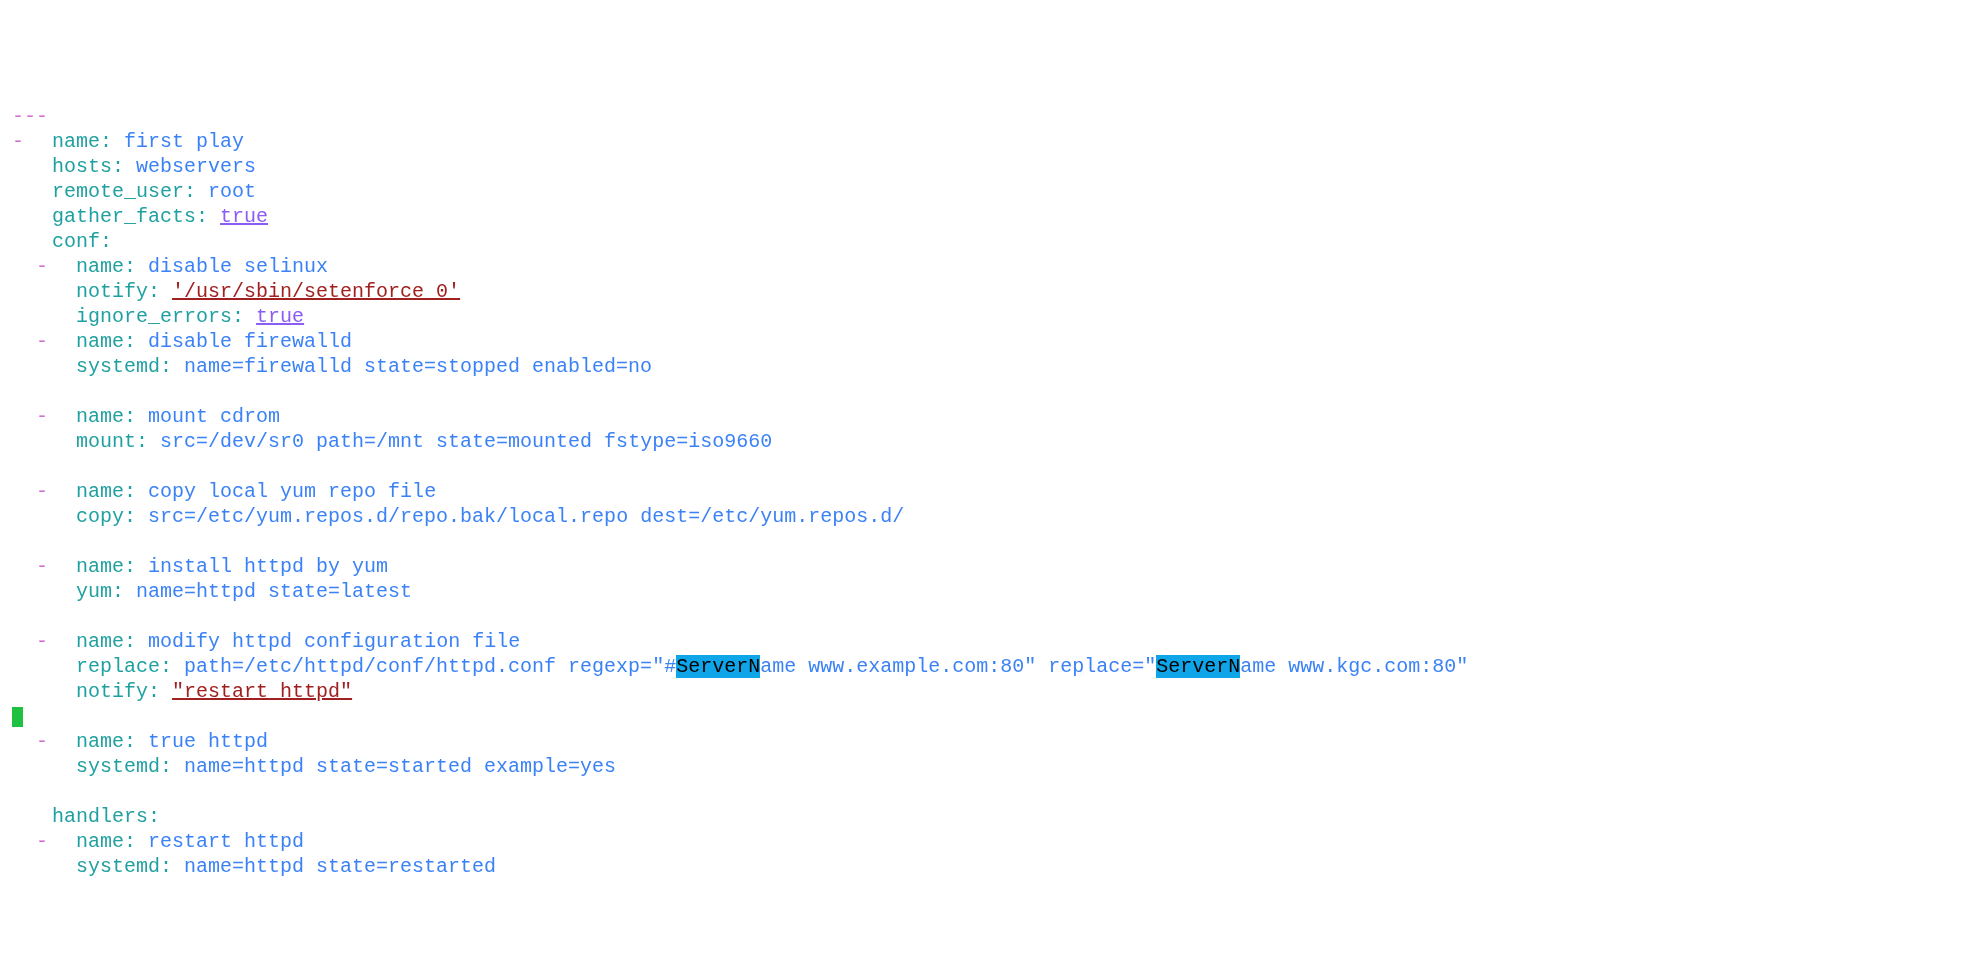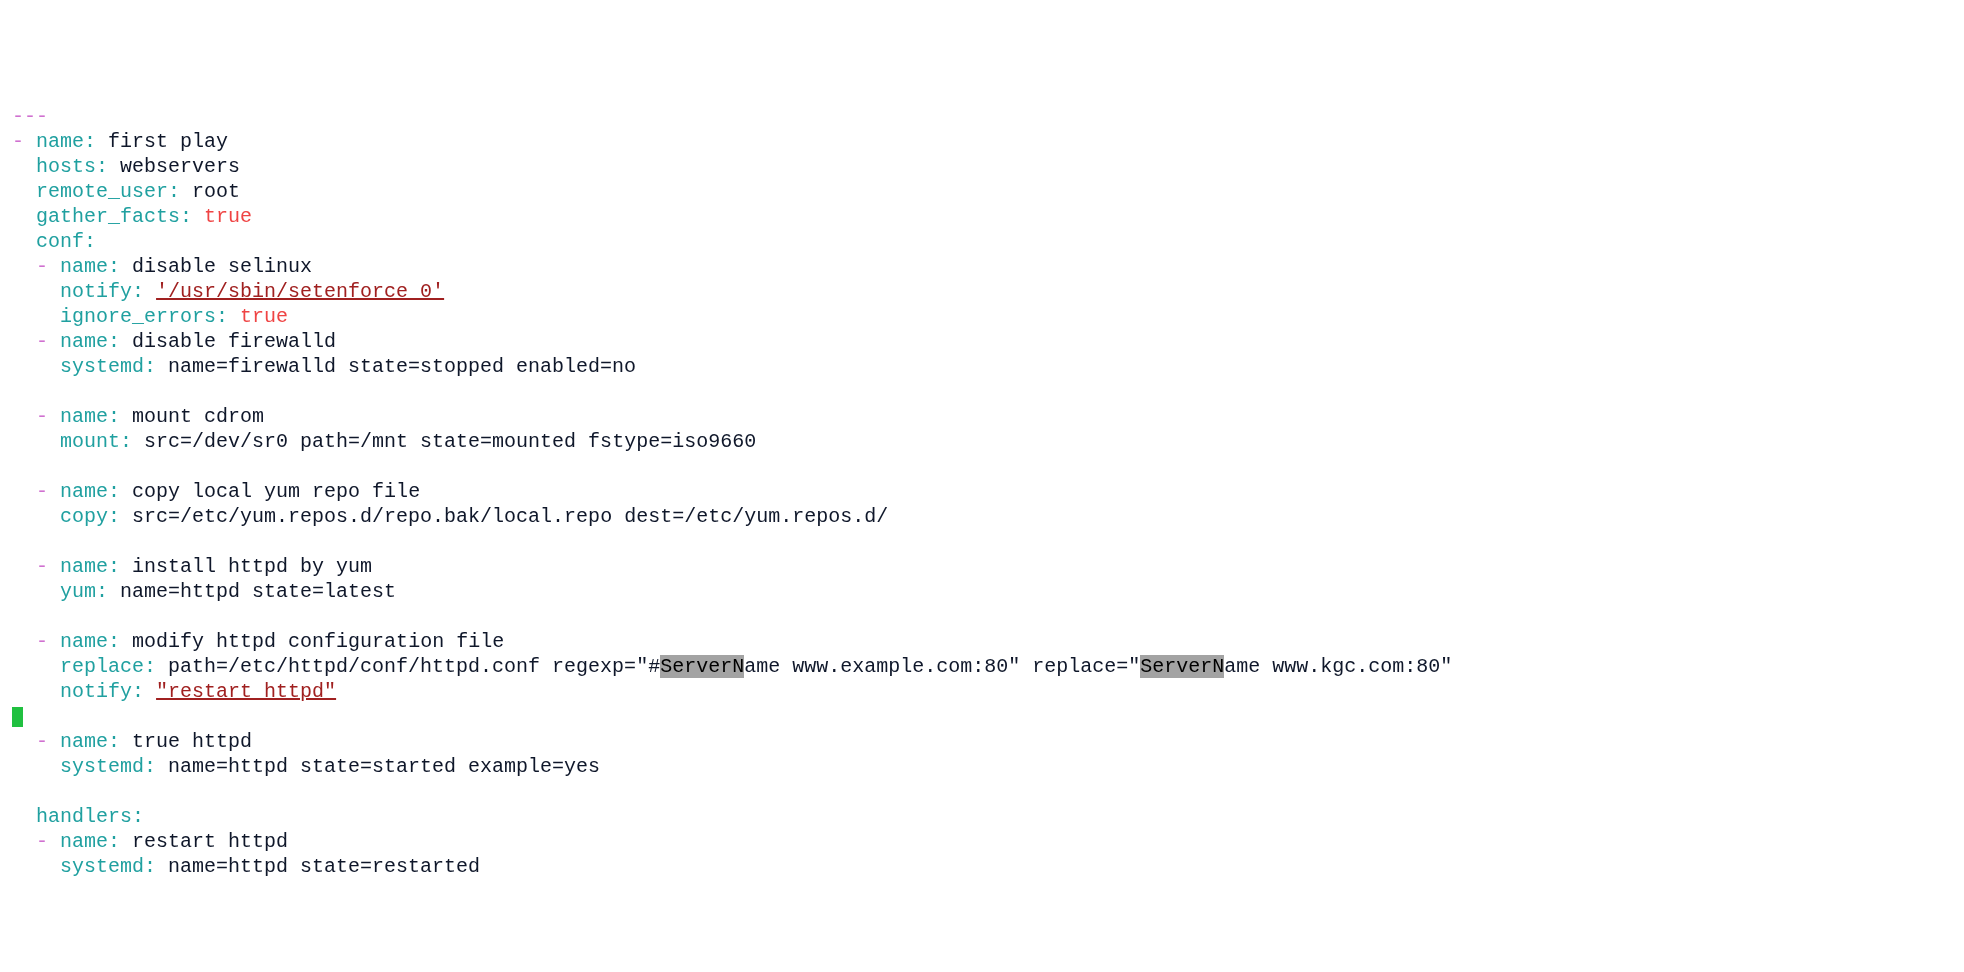--- a/index.html
+++ b/index.html
@@ -9,26 +9,26 @@
     font-size: 20px;
     line-height: 25px;
     background: #ffffff;
     color: #000000;
     white-space: pre;
   }
   .code {
     padding: 4px 12px;
   }
   .dash { color: #d070d0; }
-  .key { color: #20a0a0; }
+  .key { color: #20a0a0; margin-left: 16px; }
   .colon { color: #20a0a0; }
   .str { color: #a02020; text-decoration: underline; }
-  .bool { color: #ef4444; }
-  .plain { color: #0f172a; }
-  .hl { background: #a3a3a3; color: #000; }
+  .bool { color: #8b5cf6; text-decoration: underline; }
+  .plain { color: #3b82f6; }
+  .hl { background: #0ea5e9; color: #000; }
   .cursor {
     display: inline-block;
     width: 11px;
     height: 20px;
     background: #20c040;
     vertical-align: middle;
   }
 </style>
 </head>
 <body>

